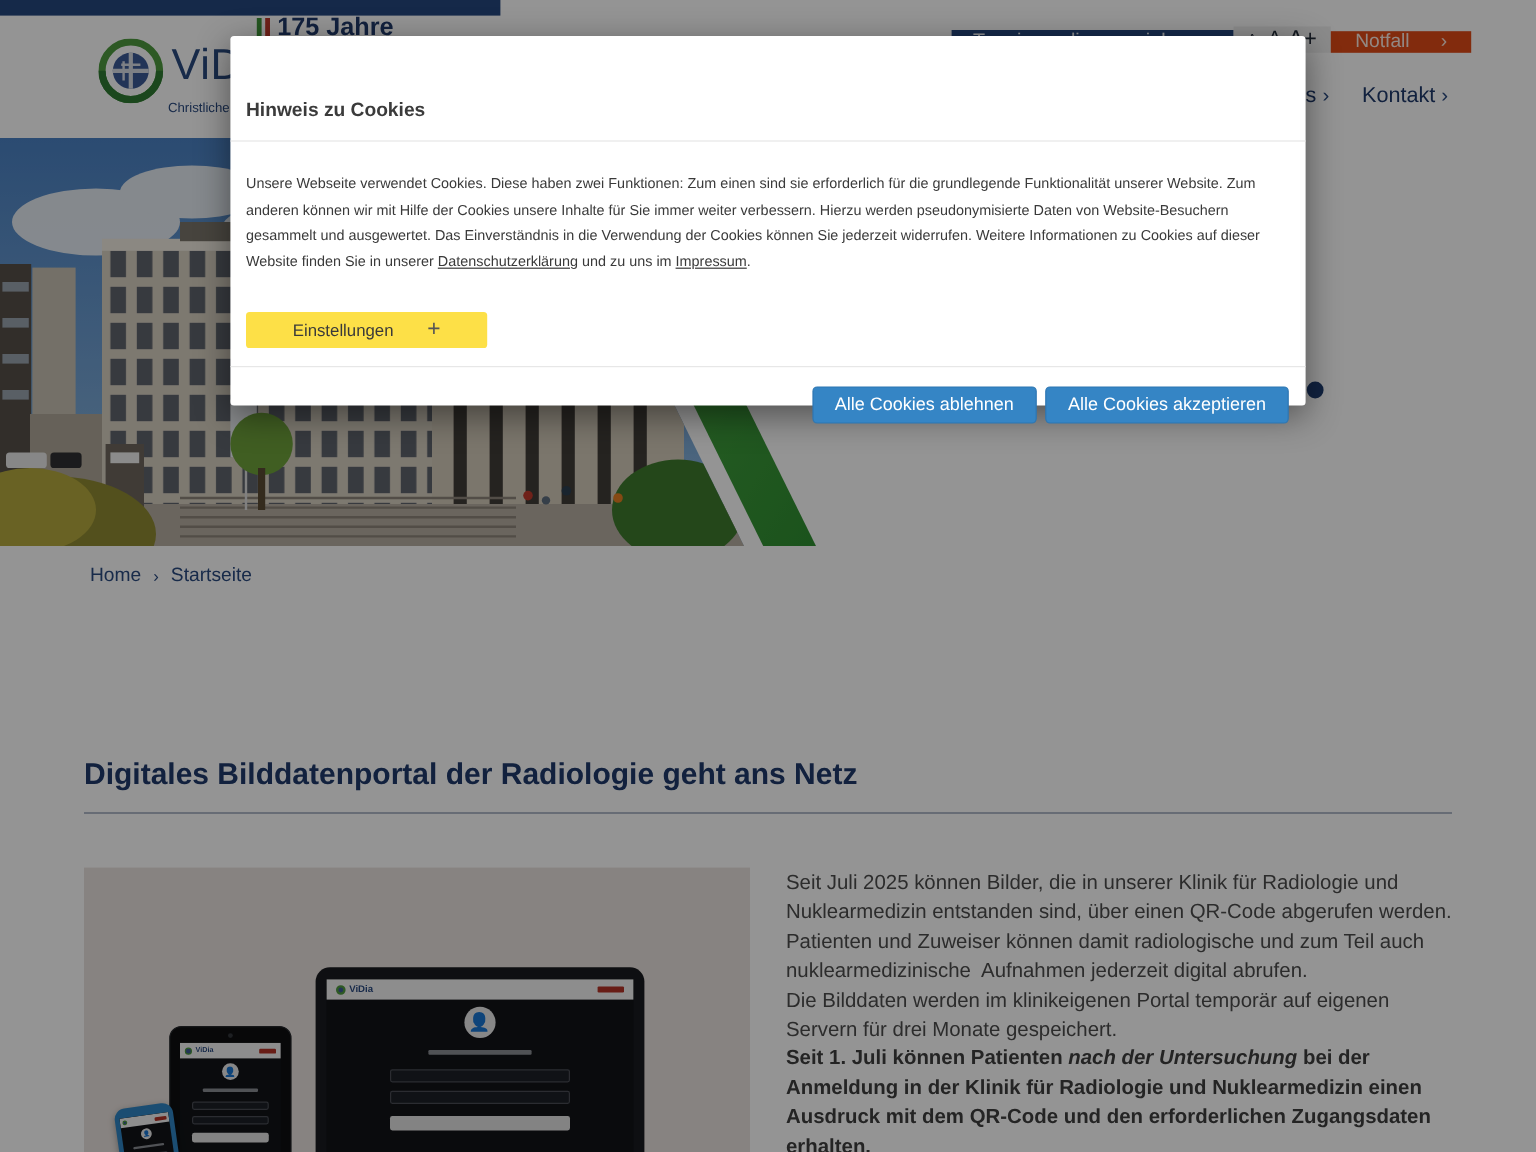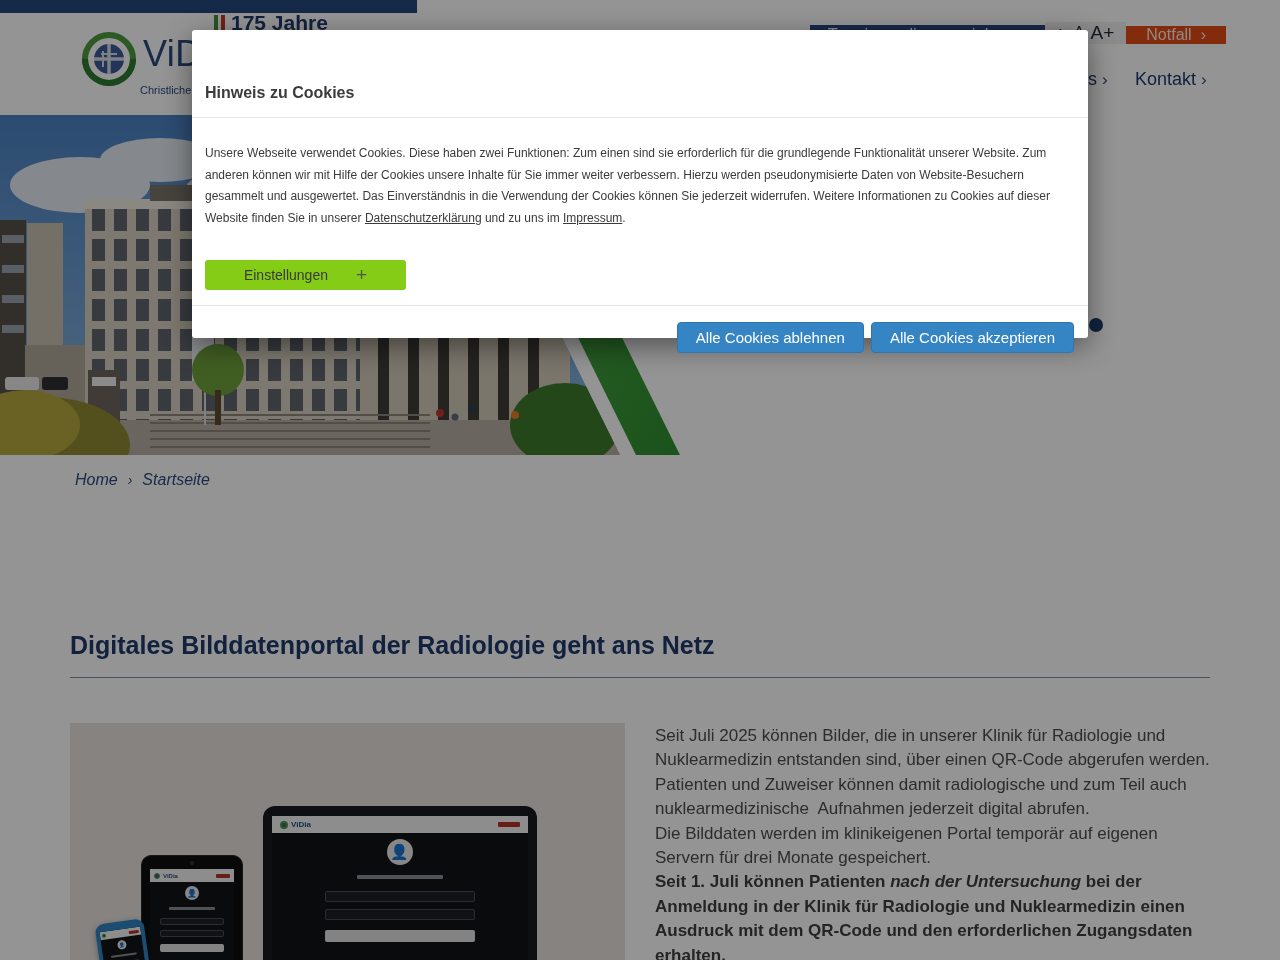--- a/index.html
+++ b/index.html
@@ -18,36 +18,36 @@
   .u-fontsize { background:#f0f0f0; color:#222b38; padding:0 12px; gap:6px; }
   .u-fontsize .fs-s { font-size:11px; }
   .u-fontsize .fs-m { font-size:16px; }
   .u-fontsize .fs-l { font-size:19px; }
   .u-search { background:#ccd5e3; width:276px; padding:0 16px; gap:10px; border-left:3px solid #fff; }
   .u-search input {
     background:transparent; border:none; outline:none; width:200px;
     font-size:17px; color:#1f3a6b; font-family:"Liberation Sans", sans-serif;
   }
   .u-search input::placeholder { color:#2a4574; opacity:1; }
-  .u-notfall { background:#e04a18; color:#fbe9e0; font-size:16px; padding:0 20px; gap:9px; cursor:pointer; }
+  .u-notfall { background:#e04a18; color:#fbe9e0; font-size:16px; padding:0 20px; gap:26px; cursor:pointer; }
   .logo-circle { position:absolute; left:82px; top:32px; }
   .brand-text { position:absolute; left:143px; top:33px; font-size:36px; color:#2a4a80; letter-spacing:0.5px; }
   .brand-sub { position:absolute; left:140px; top:84px; font-size:11px; color:#2a4a80; white-space:nowrap; }
   .anniv { position:absolute; left:214px; top:11px; display:flex; align-items:flex-start; gap:3px; }
   .anniv .bar { display:inline-block; width:4px; height:16px; margin-top:4px; }
   .anniv .bar.g { background:#3f9437; }
   .anniv .bar.r { background:#c03a2b; }
   .anniv .txt { font-size:21px; font-weight:bold; color:#1f3a6b; margin-left:3px; }
   .mainnav-item { position:absolute; top:69px; font-size:18px; color:#1f3a6b; cursor:pointer; white-space:nowrap; }
   .mainnav-item .chev { font-size:17px; margin-left:5px; color:#2a4a80; }
   
   .hero { position:absolute; left:0; top:115px; width:700px; height:340px; }
   .carousel-dot { position:absolute; left:1089px; top:318px; width:14px; height:14px; border-radius:50%; background:#1e3c6e; }
   
-  .breadcrumb { position:absolute; left:75px; top:471px; font-size:16px; color:#2a4a80; display:flex; gap:10px; align-items:center;font-style:italic; }
+  .breadcrumb { position:absolute; left:75px; top:471px; font-size:16px; color:#2a4a80; display:flex; gap:10px; align-items:center; }
   .breadcrumb a { color:#2a4a80; text-decoration:none; cursor:pointer; }
   .breadcrumb .sep { font-size:14px; }
   
   .article-title { position:absolute; left:70px; top:631px; width:1140px; font-size:25px; font-weight:bold;
     color:#1f3a6b; padding-bottom:17px; border-bottom:1px solid #7e8ea8; }
   .article-image { position:absolute; left:70px; top:723px; width:555px; height:300px; background:#e9e2de; overflow:hidden; }
   .article-text { position:absolute; left:655px; top:724px; width:556px; font-size:17px; line-height:24.4px; color:#4d4d4d; }
   .article-text p { margin:0; white-space:pre-wrap; }
   .article-text .b { font-weight:bold; color:#3f3f3f; }
   .article-text .bi { font-weight:bold; font-style:italic; color:#3f3f3f; }
@@ -67,21 +67,21 @@
   .dev-tablet .cam { position:absolute; top:5px; left:50%; width:4px; height:4px; margin-left:-2px; border-radius:50%; background:#33363c; }
   .dev-phone { position:absolute; left:32px; top:198px; width:49px; height:112px; background:#2f86c4; border-radius:9px; padding:8px 4px 6px; transform:rotate(-8deg); box-shadow:0 2px 6px rgba(0,0,0,.35); }
   
   .backdrop { position:absolute; inset:0; background:rgba(0,0,0,0.42); z-index:10; }
   .cookie-dialog { position:absolute; left:192px; top:30px; width:896px; height:308px; background:#fff; z-index:20;
     border-radius:3px; box-shadow:0 8px 28px rgba(0,0,0,.45); }
   .cd-title { position:absolute; left:13px; top:54px; font-size:16px; font-weight:bold; color:#3b3b3b; }
   .cd-hr1 { position:absolute; left:0; top:87px; width:100%; border-top:1px solid #e7e7e7; }
   .cd-body { position:absolute; left:13px; top:113px; width:872px; font-size:12px; line-height:21.6px; color:#3a3a3a; }
   .cd-body a { color:#3a3a3a; text-decoration:underline; cursor:pointer; }
-  .cd-settings { position:absolute; left:13px; top:230px; width:201px; height:30px; background:#84cc16; border:none; border-radius:3px;
+  .cd-settings { position:absolute; left:13px; top:230px; width:201px; height:30px; background:#fde047; border:none; border-radius:3px;
     display:flex; align-items:center; justify-content:center; gap:28px; font-size:14px; color:#3a3a3a; cursor:pointer;
     font-family:"Liberation Sans", sans-serif; }
   .cd-settings .plus { font-size:19px; font-weight:normal; color:#555; }
   .cd-hr2 { position:absolute; left:0; top:275px; width:100%; border-top:1px solid #e7e7e7; }
   .cd-buttons { position:absolute; right:14px; top:292px; display:flex; gap:7px; }
   .cd-btn { height:31px; padding:0 18px; background:#3585c5; border:1px solid #2d76b2; border-radius:4px;
     color:#fff; font-size:15px; cursor:pointer; font-family:"Liberation Sans", sans-serif; }
 </style>
 </head>
 <body>

